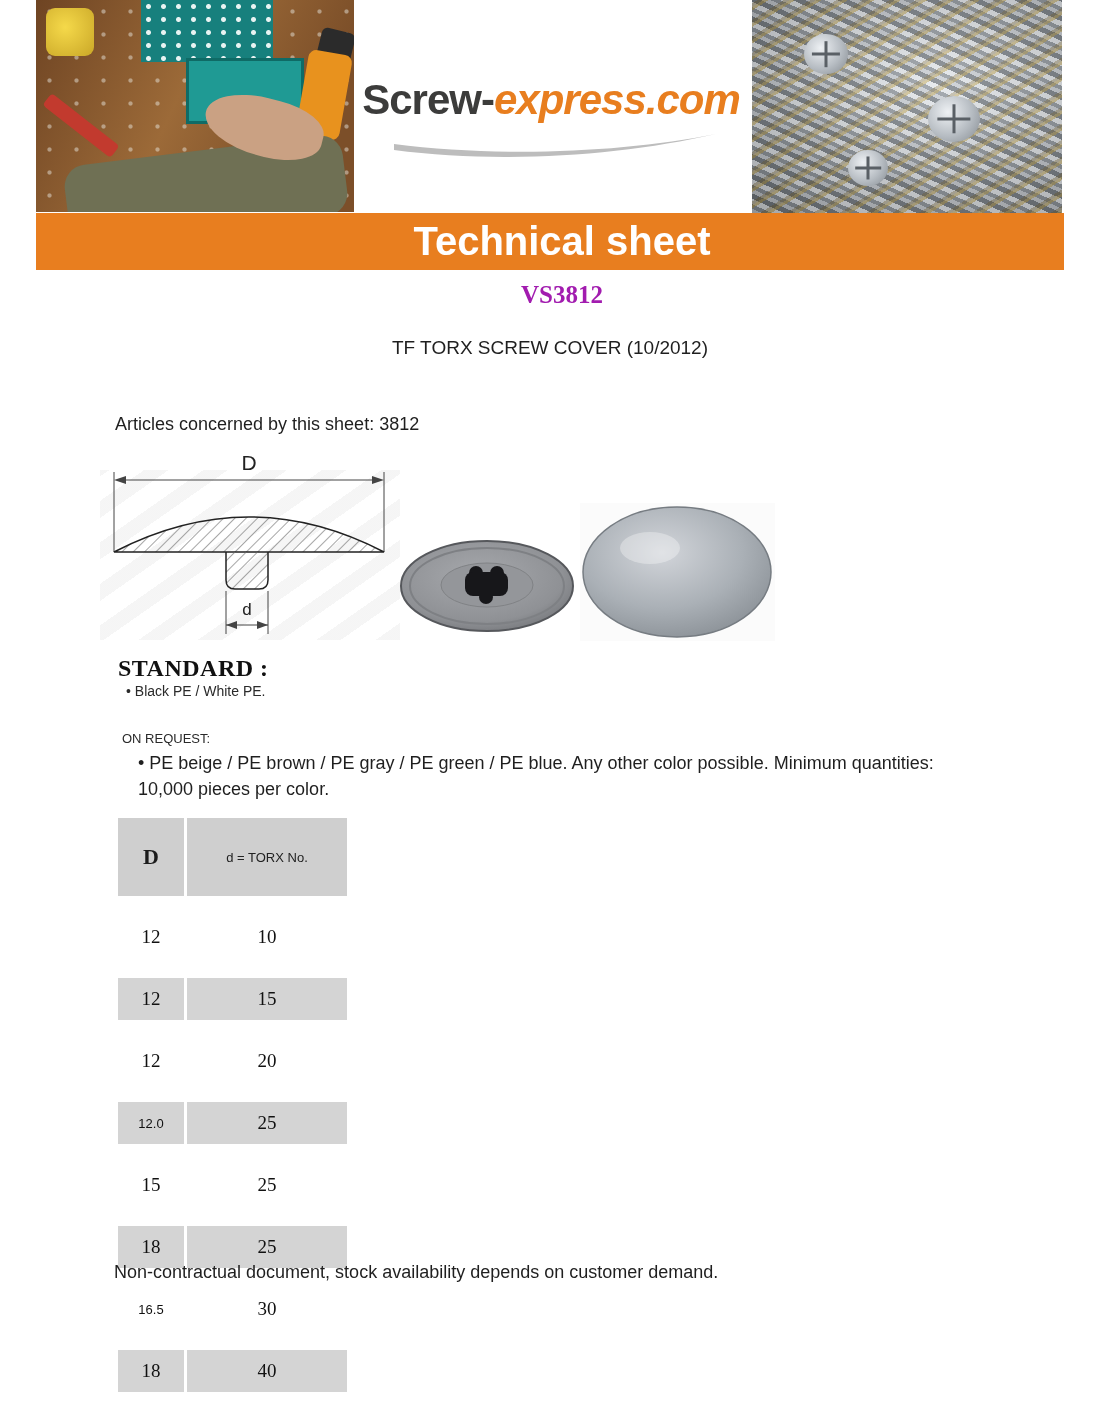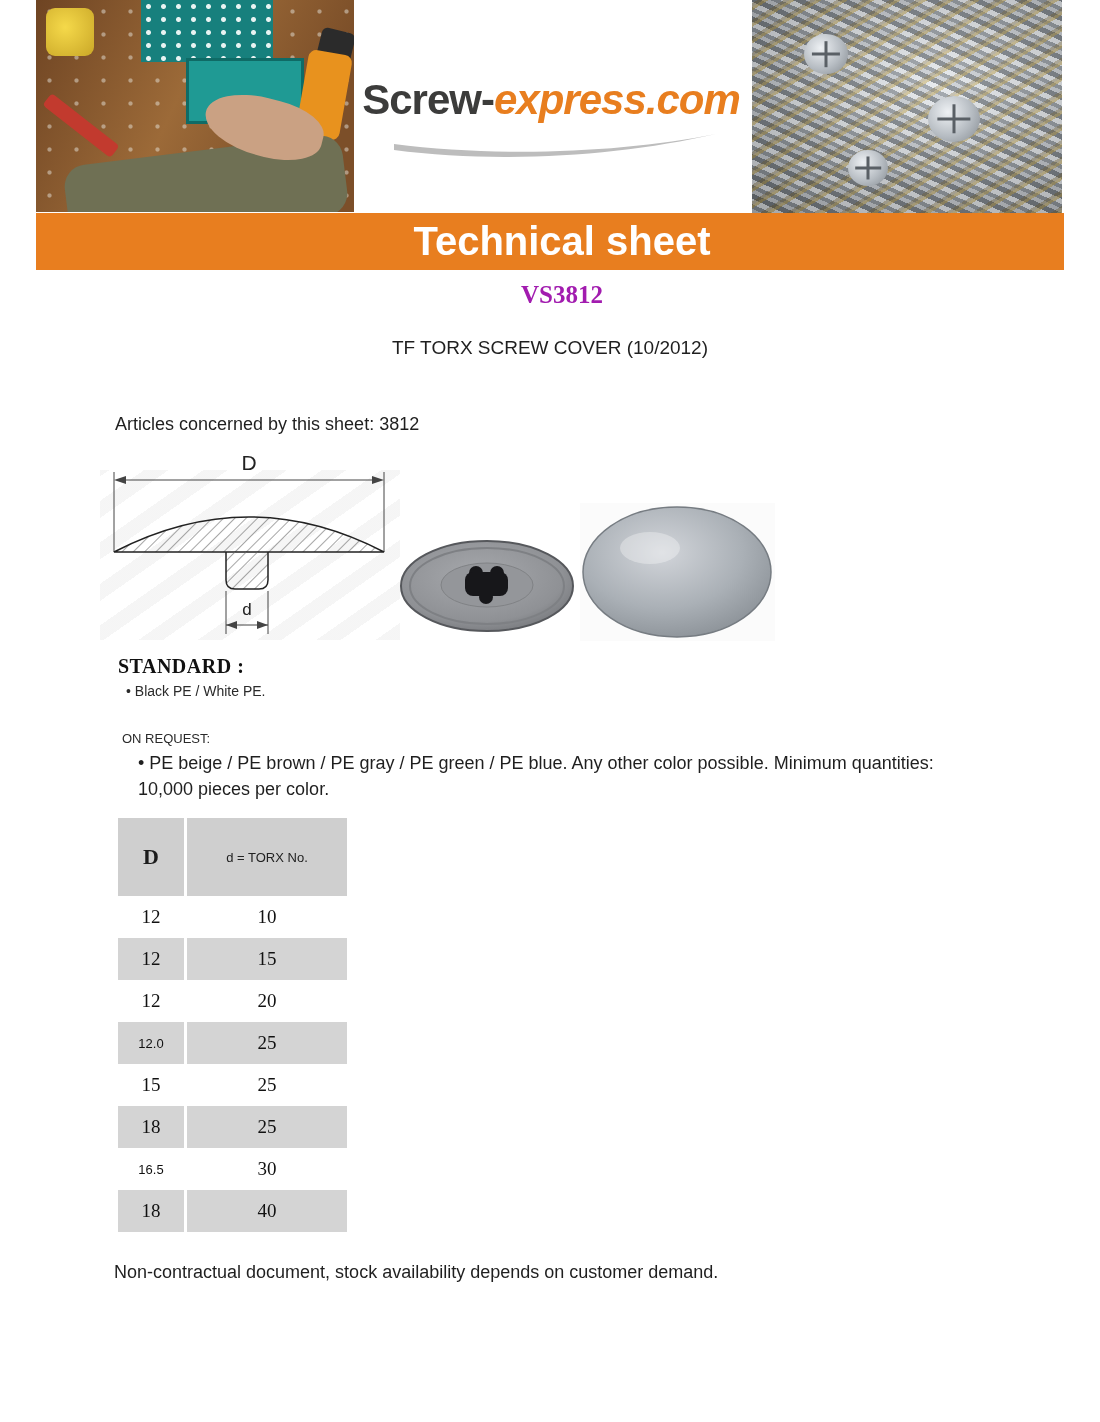--- a/index.html
+++ b/index.html
@@ -51,32 +51,32 @@
   .doc-title{position:absolute;left:0;top:337px;width:100%;text-align:center;font-size:19px;color:#1f1f1f;}
   .articles-line{position:absolute;left:115px;top:414px;font-size:18px;color:#1f1f1f;}
 
   
   .drawing{position:absolute;left:108px;top:452px;width:285px;height:195px;}
   .wm{position:absolute;left:100px;top:470px;width:300px;height:170px;background:repeating-linear-gradient(-35deg,rgba(120,120,120,.07) 0 14px,transparent 14px 34px);pointer-events:none;}
   .photo-under{position:absolute;left:398px;top:538px;width:178px;height:96px;}
   .photo-top{position:absolute;left:580px;top:503px;width:195px;height:138px;background:#fbfbfb;}
 
   
-  .standard-heading{position:absolute;left:118px;top:655px;font-family:"Liberation Serif",serif;font-weight:bold;font-size:20px;letter-spacing:.5px;color:#111;}
+  .standard-heading{position:absolute;left:118px;top:655px;font-family:"Liberation Serif",serif;font-weight:bold;font-size:24px;letter-spacing:.5px;color:#111;}
   .standard-item{position:absolute;left:126px;top:683px;font-size:14px;color:#2a2a2a;}
   .onrequest-heading{position:absolute;left:122px;top:731px;font-size:13px;color:#2a2a2a;}
   .onrequest-text{position:absolute;left:116px;top:750px;width:810px;font-size:18px;line-height:26px;color:#1f1f1f;margin-left:22px;}
 
   
   .table{position:absolute;left:118px;top:818px;width:229px;}
   .thead{display:flex;gap:3px;height:78px;}
   .hcell{background:var(--table-gray);display:flex;align-items:center;justify-content:center;}
   .hc1{width:66px;font-family:"Liberation Serif",serif;font-weight:bold;font-size:22px;}
   .hc2{width:160px;font-size:13px;color:#222;}
-  .trow{display:flex;gap:3px;height:42px;}
+  .trow{display:flex;gap:3px;height:42px;margin-top:20px;}
   .tcell{display:flex;align-items:center;justify-content:center;background:#ffffff;font-family:"Liberation Serif",serif;font-size:19px;color:#111;}
   .trow.shaded .tcell{background:#d4d4d4;}
   .c1{width:66px;}
   .c2{width:160px;}
   .tcell.small{font-family:"Liberation Sans",sans-serif;font-size:13px;}
 
   
   .note{position:absolute;left:114px;top:1262px;font-size:18px;color:#1f1f1f;}
   .footer-bar{position:absolute;left:0;top:1390px;width:1100px;height:32px;background:var(--footer-bg);}
   .footer-email{position:absolute;right:14px;top:0;line-height:32px;font-size:18px;font-weight:bold;color:var(--orange);text-decoration:none;}

